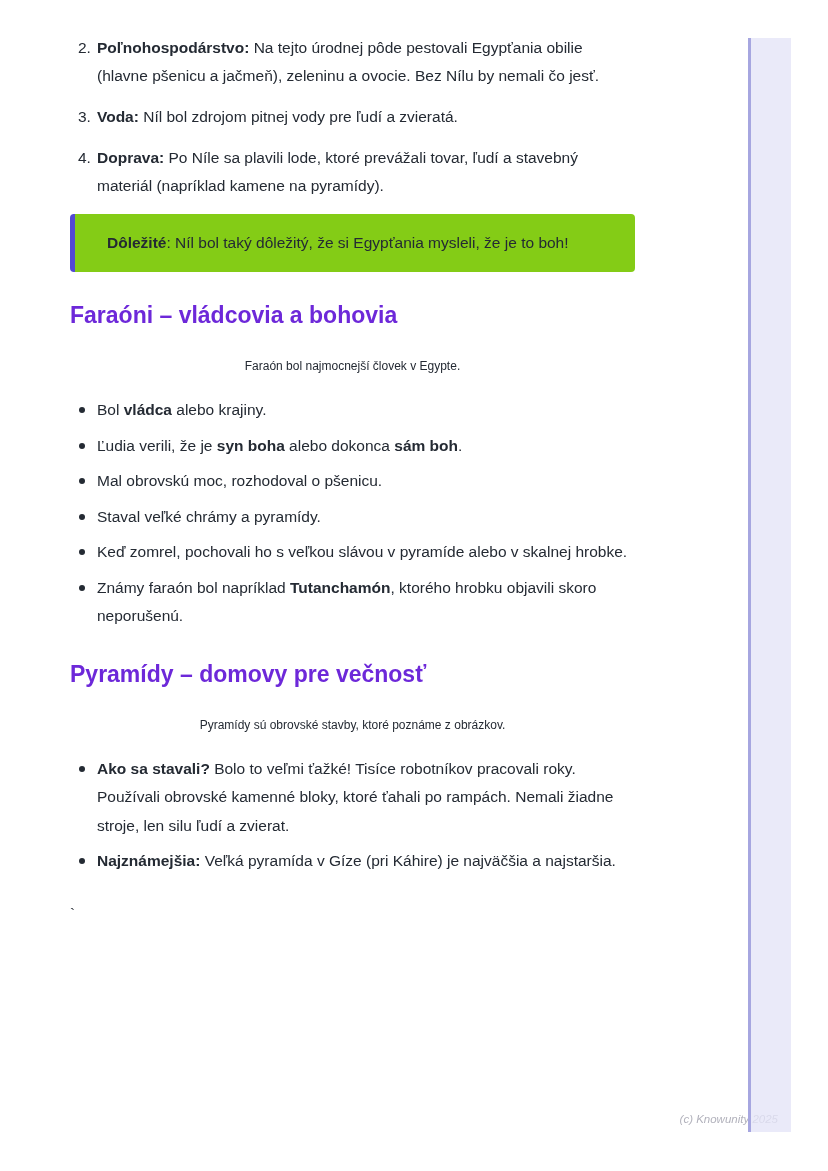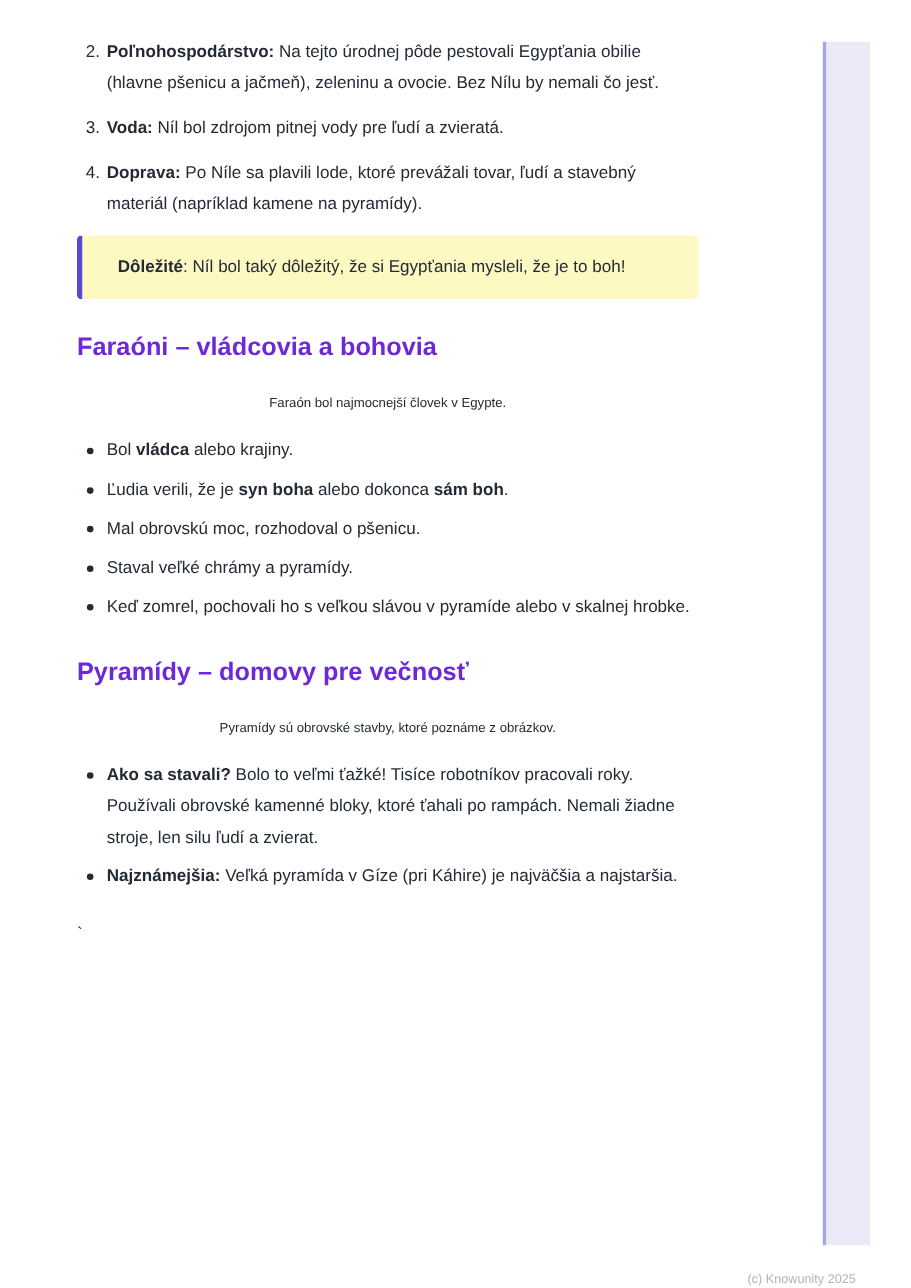--- a/index.html
+++ b/index.html
@@ -32,21 +32,21 @@
     box-sizing: border-box;
     padding-left: 8px;
     font-weight: 400;
   }
   .numlist .litext { flex: 1; }
   strong { font-weight: 700; }
 
   
   .callout {
     margin-top: 14px;
-    background: #fef9c3;
+    background: #84cc16;
     border-left: 5px solid #5349d4;
     border-radius: 4px;
     padding: 15px 24px;
     box-sizing: border-box;
   }
   .callout-text {
     margin: 0;
     font-size: 15.5px;
     line-height: 28px;
     padding-left: 8px;
@@ -92,25 +92,26 @@
 
   .stray {
     margin: 24px 0 0 0;
     font-size: 15.5px;
     line-height: 28px;
   }
 
   
   .footer {
     position: absolute;
-    top: 1157px;
+    top: 1113px;
     right: 50px;
     font-size: 11.5px;
     color: #b2b2bc;
     z-index: 1;
+    font-style: italic;
   }
 
   
   .edge-bar {
     position: absolute;
     left: 748px; top: 38px;
     width: 43px; height: 1094px;
     background: rgba(228, 228, 247, 0.78);
     border-left: 3px solid #a6a6e0;
     box-sizing: border-box;
@@ -144,20 +145,21 @@
 
     <h2 class="heading">Faraóni – vládcovia a bohovia</h2>
     <p class="para">Faraón bol najmocnejší človek v Egypte.</p>
 
     <ul class="bullets">
       <li><span>Bol </span><strong>vládca</strong><span> alebo krajiny.</span></li>
       <li><span>Ľudia verili, že je </span><strong>syn boha</strong><span> alebo dokonca </span><strong>sám boh</strong><span>.</span></li>
       <li><span>Mal obrovskú moc, rozhodoval o pšenicu.</span></li>
       <li><span>Staval veľké chrámy a pyramídy.</span></li>
       <li><span>Keď zomrel, pochovali ho s veľkou slávou v pyramíde alebo v skalnej hrobke.</span></li>
+      <li><span>Známy faraón bol napríklad </span><strong>Tutanchamón</strong><span>, ktorého hrobku objavili skoro neporušenú.</span></li>
     </ul>
 
     <h2 class="heading">Pyramídy – domovy pre večnosť</h2>
     <p class="para">Pyramídy sú obrovské stavby, ktoré poznáme z obrázkov.</p>
 
     <ul class="bullets">
       <li><strong>Ako sa stavali?</strong><span> Bolo to veľmi ťažké! Tisíce robotníkov pracovali roky. Používali obrovské kamenné bloky, ktoré ťahali po rampách. Nemali žiadne stroje, len silu ľudí a zvierat.</span></li>
       <li><strong>Najznámejšia:</strong><span> Veľká pyramída v Gíze (pri Káhire) je najväčšia a najstaršia.</span></li>
     </ul>
 

